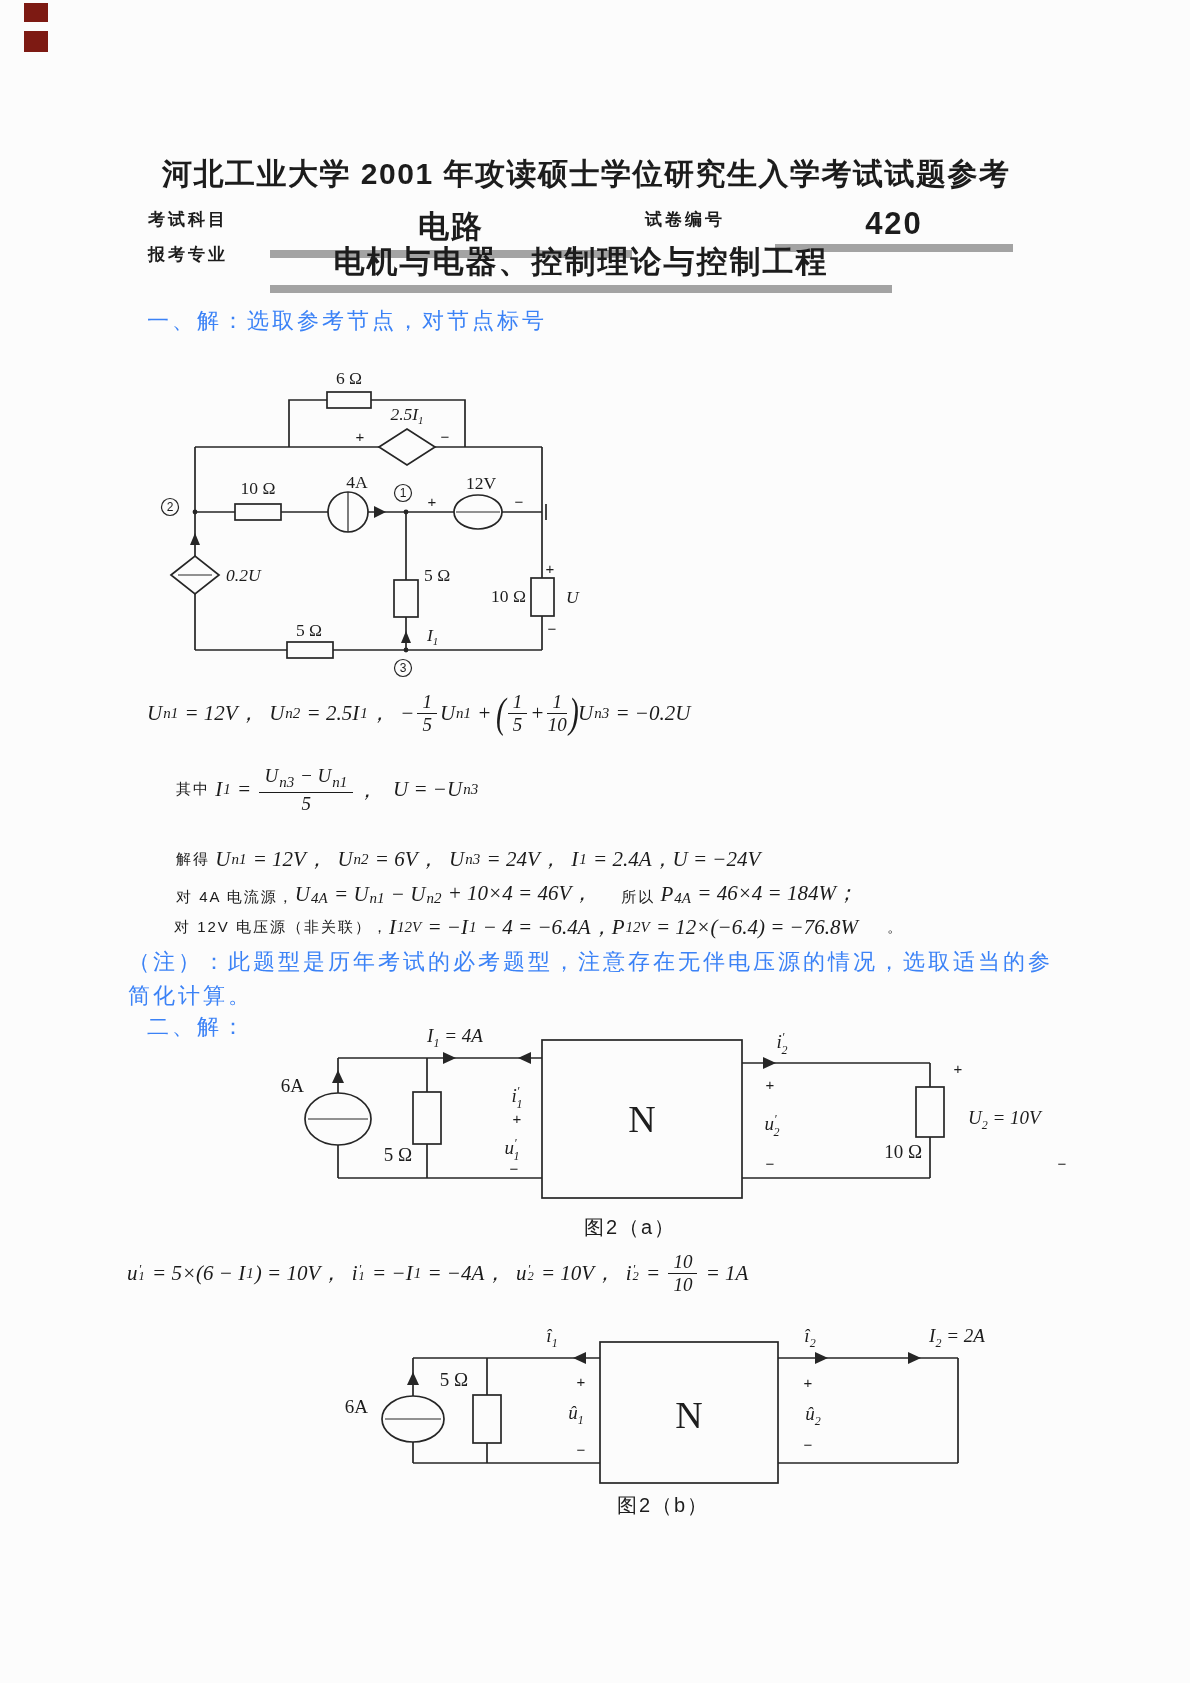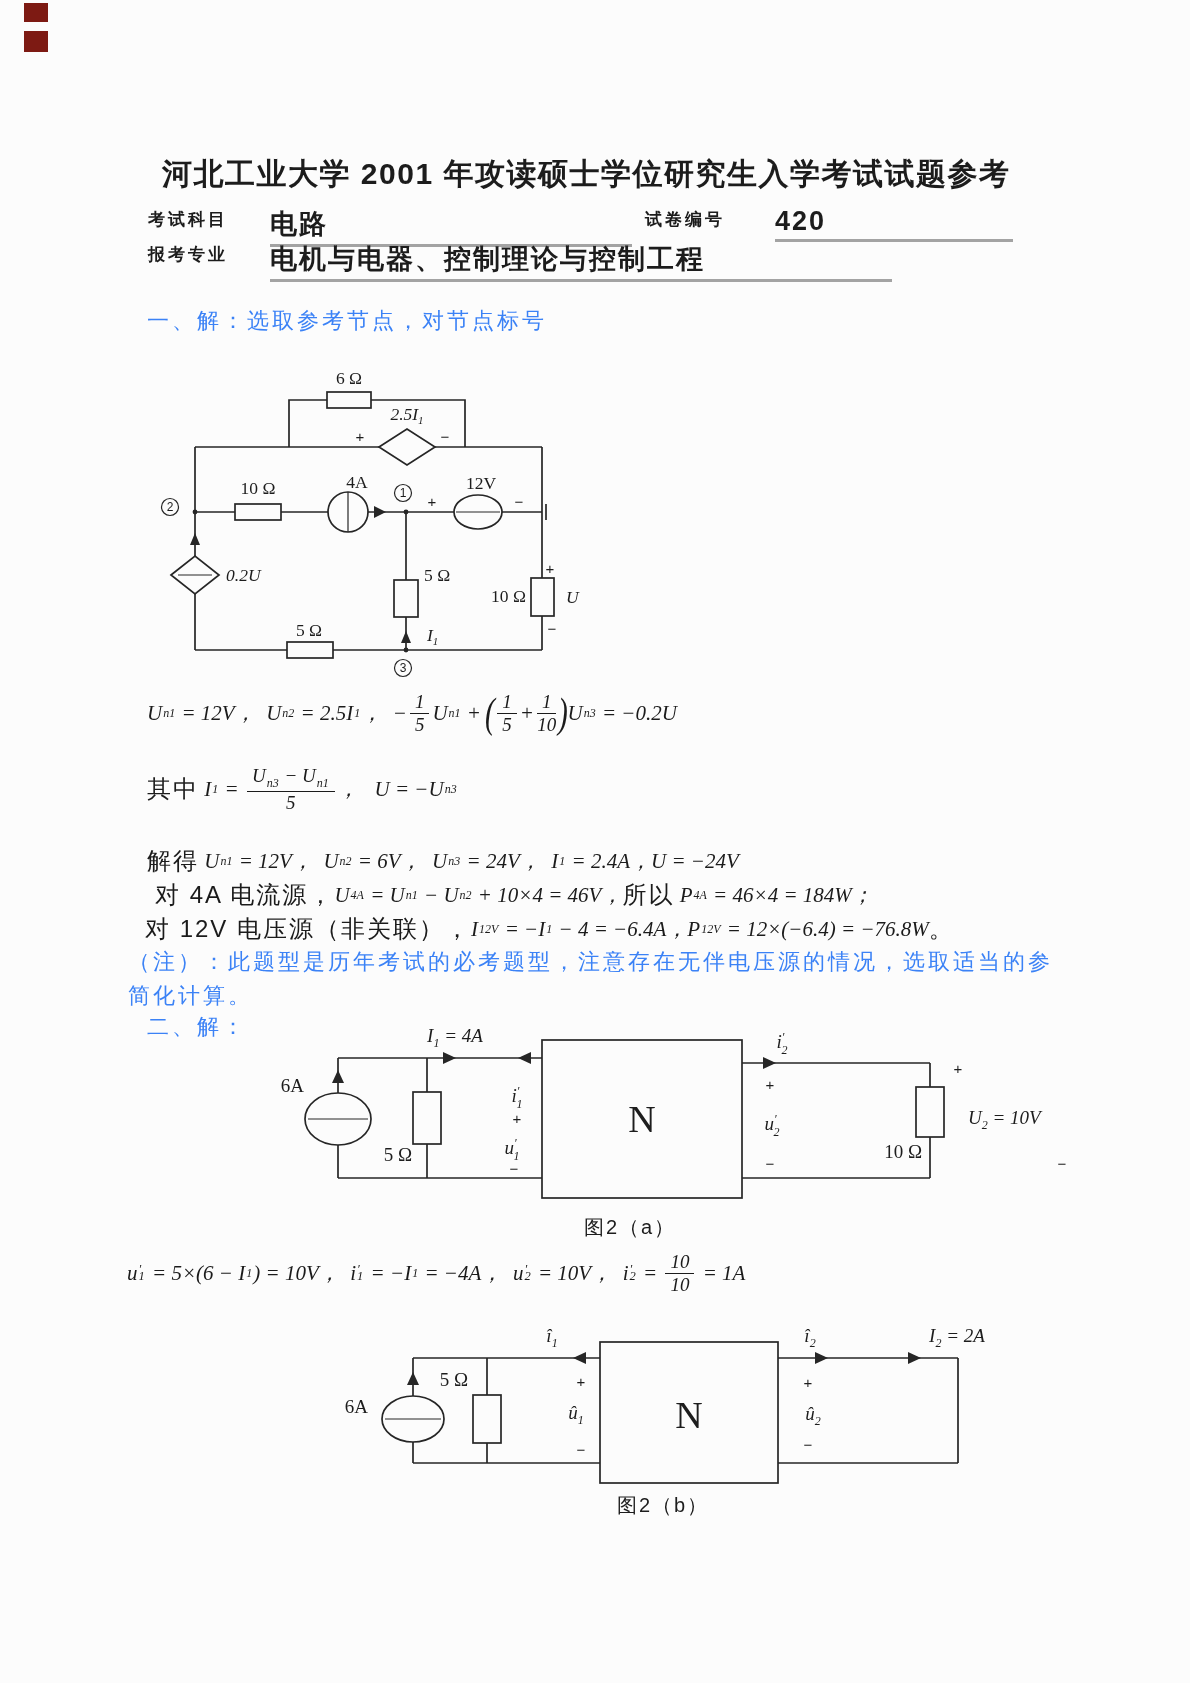--- a/index.html
+++ b/index.html
@@ -5,28 +5,28 @@
   html,body{margin:0;padding:0;}
   body{background:#e8e8e8;}
   #page{position:relative;width:1190px;height:1683px;background:#fcfcfc;overflow:hidden;
         font-family:"Liberation Sans",sans-serif;color:#1c1c1c;margin:0 auto;}
   .abs{position:absolute;}
   .mark{position:absolute;left:24px;width:24px;background:#7d1a13;}
   #mark1{top:3px;height:19px;}
   #mark2{top:31px;height:21px;}
   #title{left:162px;top:154px;font-size:30px;font-weight:700;letter-spacing:1.5px;white-space:nowrap;}
   .flabel{font-size:17px;font-weight:700;letter-spacing:3px;white-space:nowrap;}
-  .fval{position:absolute;font-size:27px;font-weight:700;letter-spacing:2px;
-        border-bottom:3px solid #a3a3a3;padding-bottom:2px;white-space:nowrap;}
+  .fval{position:absolute;text-align:center;font-size:31px;font-weight:700;letter-spacing:2px;
+        border-bottom:8px solid #a3a3a3;padding-bottom:2px;white-space:nowrap;}
   .cjk{font-size:22px;letter-spacing:3px;white-space:nowrap;color:#3b82f6;}
   
   .eq{position:absolute;display:flex;align-items:center;font-family:"Liberation Serif",serif;
       font-style:italic;font-size:21px;color:#1b1b1b;white-space:pre;}
-  .eq .cn{font-family:"Liberation Sans",sans-serif;font-style:normal;font-size:24px;letter-spacing:2px;}
-  .s{font-size:12px;vertical-align:-5px;margin:0 1px;}
+  .eq .cn{font-family:"Liberation Sans",sans-serif;font-style:normal;font-size:15px;letter-spacing:2px;margin-left:29px;}
+  .s{font-size:15px;vertical-align:-5px;margin:0 1px;}
   .fr{display:inline-flex;flex-direction:column;align-items:center;line-height:1.05;margin:0 3px;font-size:19px;}
   .fr .fn{border-bottom:1.5px solid #1b1b1b;padding:0 5px 1px;}
   .fr .fd{padding-top:1px;}
   .bp{font-size:42px;font-weight:400;line-height:0.9;display:inline-block;transform:scaleX(.7);margin:0 -3px;}
   .ps{display:inline-flex;flex-direction:column;align-items:flex-start;line-height:.62;font-size:12.5px;
       vertical-align:-6px;margin:0 2px 0 1px;}
   
   svg{position:absolute;overflow:visible;}
   .w{stroke:#262626;stroke-width:1.7;fill:none;}
   .cmp{stroke:#262626;stroke-width:1.7;fill:#fcfcfc;}
@@ -145,21 +145,21 @@
   </div>
 
   <div class="eq" style="left:147px;top:766px;">
     <span class="cn">其中</span><span> </span><span>I</span><span class="s">1</span><span> = </span><span class="fr"><span class="fn"><span>U</span><span class="s">n3</span><span> − </span><span>U</span><span class="s">n1</span></span><span class="fd">5</span></span><span>，   </span><span>U</span><span> = −</span><span>U</span><span class="s">n3</span>
   </div>
 
   <div class="eq" style="left:147px;top:845px;">
     <span class="cn">解得</span><span> </span><span>U</span><span class="s">n1</span><span> = 12V，  </span><span>U</span><span class="s">n2</span><span> = 6V，  </span><span>U</span><span class="s">n3</span><span> = 24V，  </span><span>I</span><span class="s">1</span><span> = 2.4A，</span><span>U</span><span> = −24V</span>
   </div>
 
-  <div class="eq" style="left:155px;top:879px;">
+  <div class="eq" style="left:147px;top:879px;align-items:flex-end;">
     <span class="cn">对 4A 电流源，</span><span>U</span><span class="s">4A</span><span> = </span><span>U</span><span class="s">n1</span><span> − </span><span>U</span><span class="s">n2</span><span> + 10×4 = 46V，</span><span class="cn">所以</span><span> </span><span>P</span><span class="s">4A</span><span> = 46×4 = 184W；</span>
   </div>
 
   <div class="eq" style="left:145px;top:913px;">
     <span class="cn">对 12V 电压源（非关联），</span><span>I</span><span class="s">12V</span><span> = −</span><span>I</span><span class="s">1</span><span> − 4 = −6.4A，</span><span>P</span><span class="s">12V</span><span> = 12×(−6.4) = −76.8W</span><span class="cn">。</span>
   </div>
 
   <div class="abs cjk" style="left:128px;top:947px;">（注）：此题型是历年考试的必考题型，注意存在无伴电压源的情况，选取适当的参</div>
   <div class="abs cjk" style="left:128px;top:981px;">简化计算。</div>
   <div class="abs cjk" style="left:147px;top:1012px;">二、解：</div>

